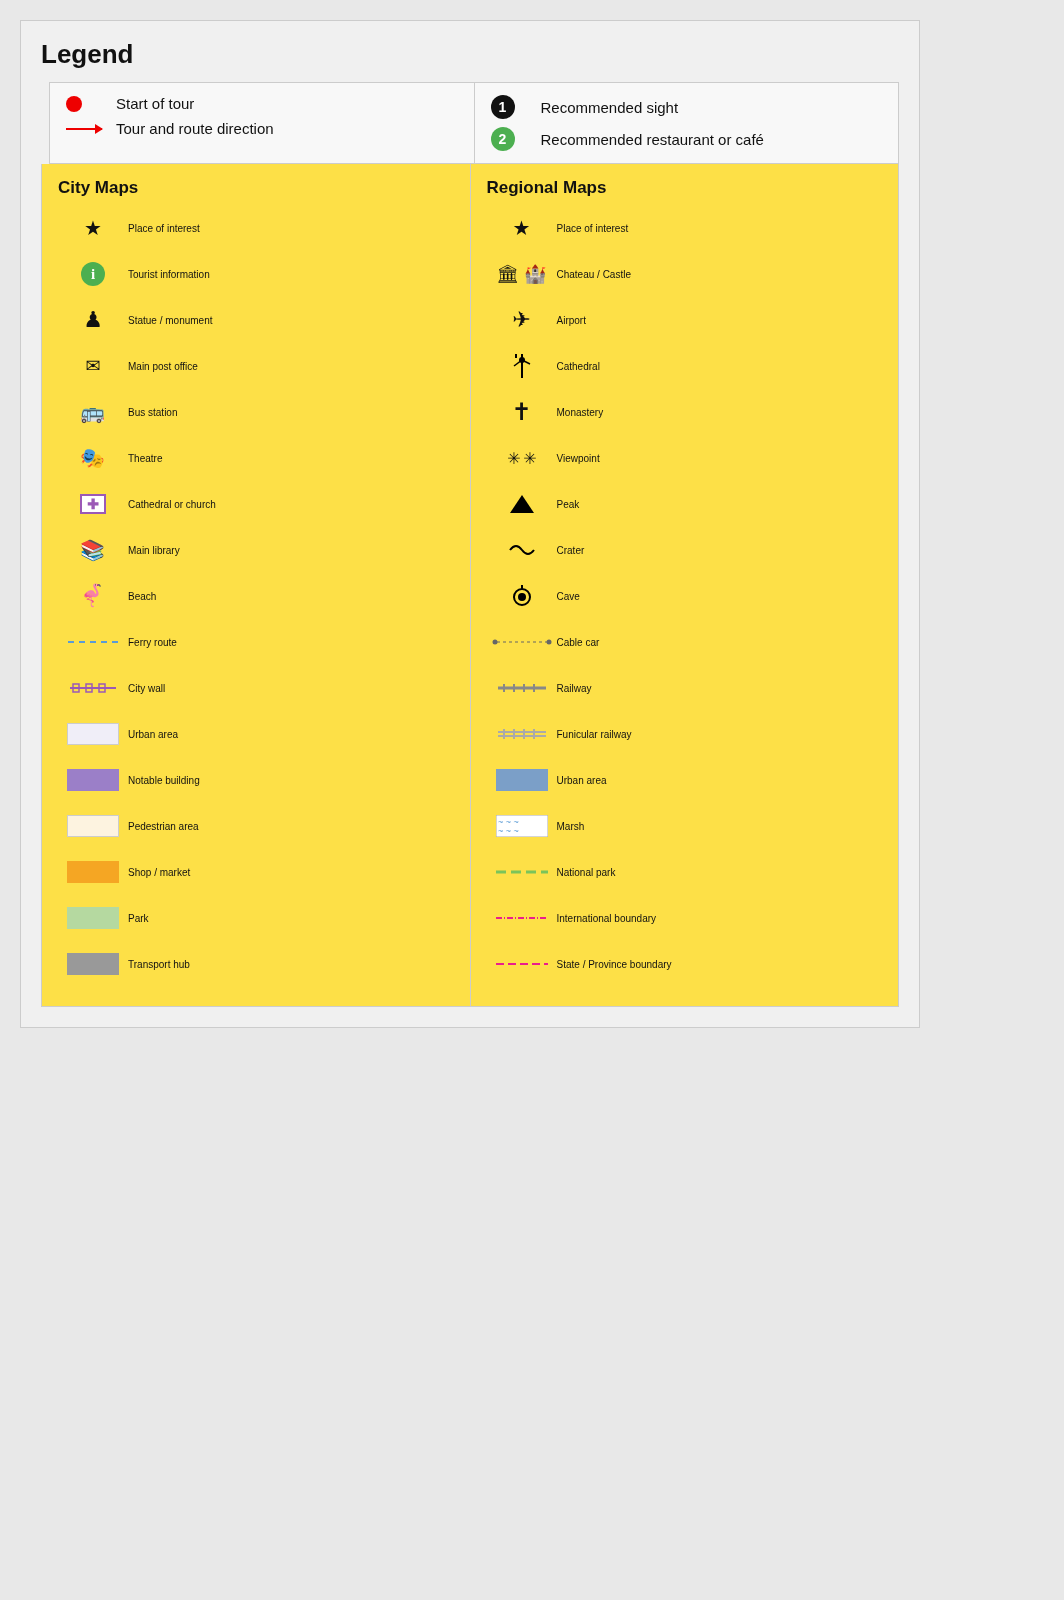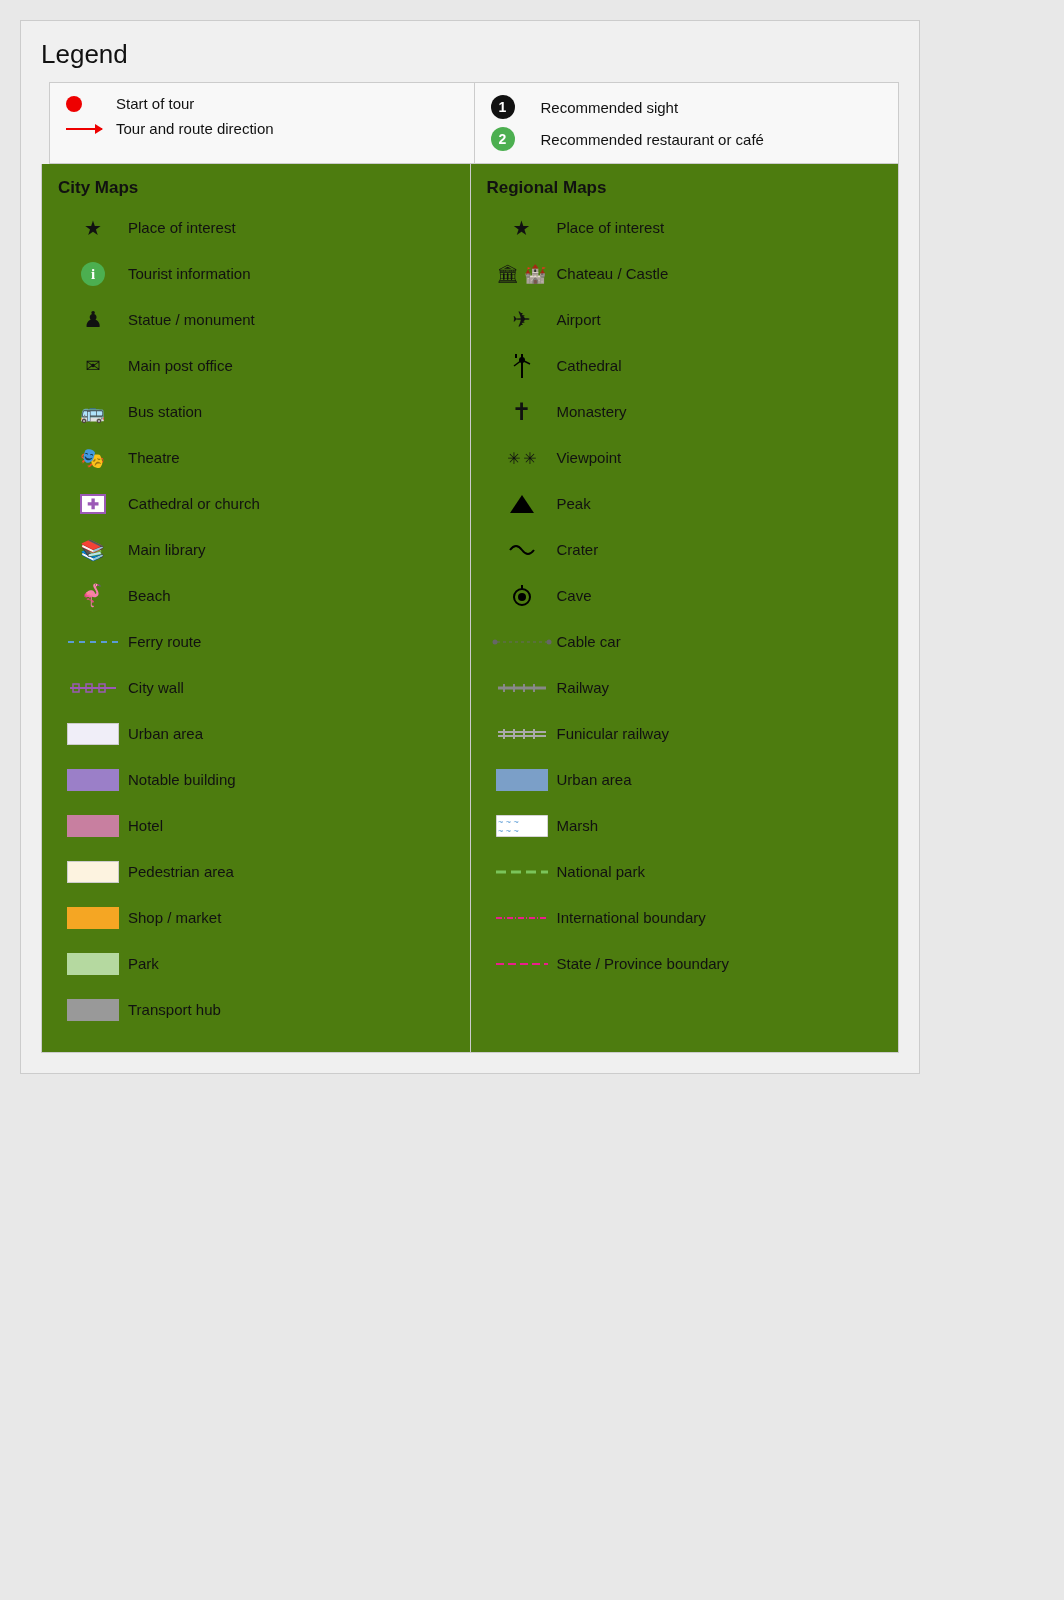--- a/index.html
+++ b/index.html
@@ -12,21 +12,21 @@
       width: 1064px;
     }
     .legend-container {
       background: #f0f0f0;
       border: 1px solid #ccc;
       padding: 18px 20px 20px 20px;
       max-width: 900px;
     }
     .legend-title {
       font-size: 26px;
-      font-weight: normal;
+      font-weight: bold;
       margin-bottom: 12px;
     }
     .top-section {
       display: flex;
       border: 1px solid #ccc;
       background: #f8f8f8;
       margin-bottom: 0;
       margin-left: 8px;
     }
     .top-left {
@@ -81,21 +81,21 @@
       font-size: 14px;
       color: white;
     }
     .circle-black { background: #111; }
     .circle-green { background: #4caf50; }
 
     .bottom-section {
       display: flex;
       border: 1px solid #ccc;
       border-top: none;
-      background: #4d7c0f;
+      background: #fde047;
       justify-content: flex-end;
     }
     .col-left {
       flex: 1;
       padding: 14px 16px;
       border-right: 1px solid #ccc;
     }
     .col-right {
       flex: 1;
       padding: 14px 16px;
@@ -112,21 +112,21 @@
       min-height: 36px;
     }
     .legend-icon {
       width: 70px;
       flex-shrink: 0;
       display: flex;
       align-items: center;
       justify-content: center;
     }
     .legend-label {
-      font-size: 15px;
+      font-size: 10px;
       line-height: 1.3;
     }
 
     
     .star-icon { font-size: 20px; }
     .info-circle {
       width: 24px; height: 24px;
       background: #4caf50;
       border-radius: 50%;
       color: white;
@@ -298,26 +298,20 @@
         <span class="legend-label">Urban area</span>
       </div>
 
       <div class="legend-item">
         <div class="legend-icon">
           <span class="color-box notable-building"></span>
         </div>
         <span class="legend-label">Notable building</span>
       </div>
 
-      <div class="legend-item">
-        <div class="legend-icon">
-          <span class="color-box hotel"></span>
-        </div>
-        <span class="legend-label">Hotel</span>
-      </div>
 
       <div class="legend-item">
         <div class="legend-icon">
           <span class="color-box pedestrian"></span>
         </div>
         <span class="legend-label">Pedestrian area</span>
       </div>
 
       <div class="legend-item">
         <div class="legend-icon">

